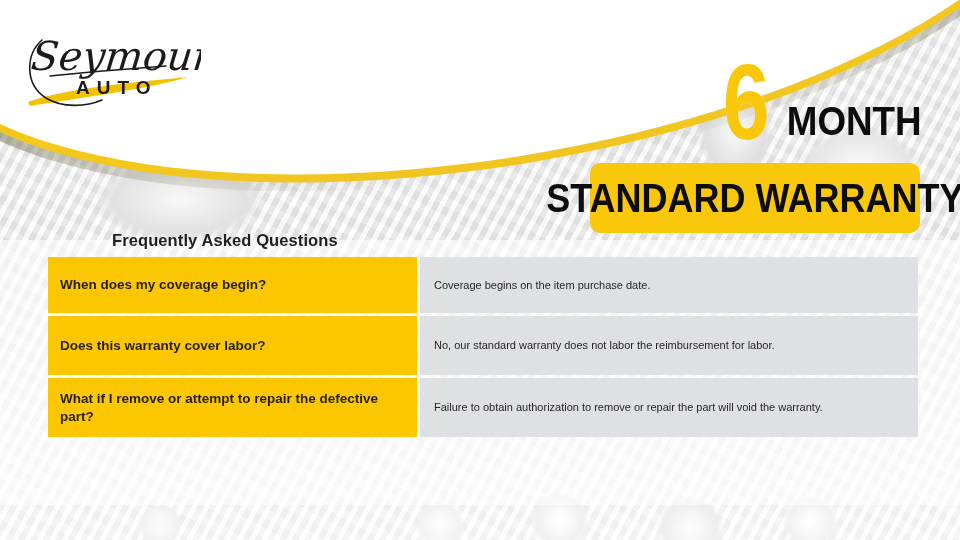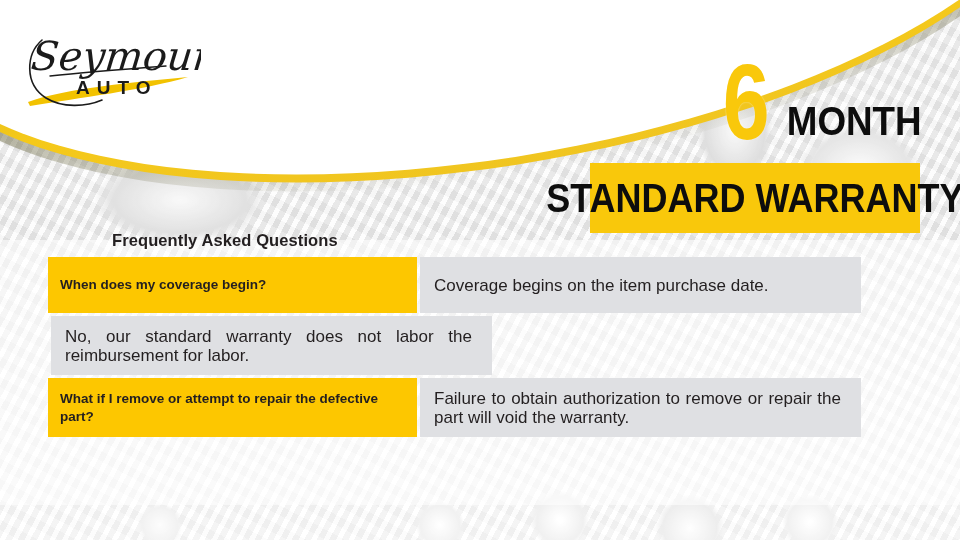--- a/index.html
+++ b/index.html
@@ -110,21 +110,21 @@
     font-size:40px;
     line-height:40px;
     letter-spacing:0px;
     color:#0d0d0d;
     transform:scaleX(.92);
     transform-origin:100% 0;
   }
   #badge-band{
     position:absolute; left:2px; top:111px; width:330px; height:70px;
     background:#F9C80B;
-    display:flex; align-items:center; justify-content:center;
+    display:flex; align-items:center; justify-content:center;border-radius:10px;
   }
   #badge-band-text{
     font-family:"Liberation Sans", sans-serif;
     font-weight:bold;
     font-size:40px;
     line-height:42px;
     color:#0d0d0d;
     transform:scaleX(.90);
     white-space:nowrap;
   }
@@ -151,25 +151,25 @@
     width:369px;
     background:#FDC700;
     padding:12px 14px 12px 12px;
     font-weight:bold;
     font-size:13.5px;
     line-height:18px;
     color:#231f20;
     display:flex; align-items:center;
   }
   .a-cell{
-    width:441px;
+    width:498px;
     margin-left:3px;
     background:#dfe0e3;
     padding:12px 20px 12px 14px;
-    font-size:17px;
+    font-size:11px;
     line-height:19px;
     color:#231f20;
     text-align:justify;
     display:flex; align-items:center;
   }
   .r0 .q-cell, .r0 .a-cell{ height:56px; }
   .r1 .q-cell, .r1 .a-cell{ height:61px; }
   .r2 .q-cell, .r2 .a-cell{ height:59px; }
   .r3 .q-cell, .r3 .a-cell{ height:59px; }
   .a-cell span{ display:block; width:100%; text-align:justify; text-justify:inter-word; }
@@ -216,20 +216,21 @@
 <div id="faq-title">Frequently Asked Questions</div>
 
 <div id="faq-table">
   <div class="faq-row r0">
     <div class="q-cell">When does my coverage begin?</div>
     <div class="a-cell short">
         <span>Coverage begins on the item purchase date.</span>
       </div>
   </div>
   <div class="faq-row r2">
+    <div class="q-cell">Does this warranty cover labor?</div>
     <div class="a-cell">
         <span>No, our standard warranty does not labor the reimbursement for labor.</span>
       </div>
   </div>
   <div class="faq-row r3">
     <div class="q-cell">What if I remove or attempt to repair the defective part?</div>
     <div class="a-cell">
         <span>Failure to obtain authorization to remove or repair the part will void the warranty.</span>
       </div>
   </div>

